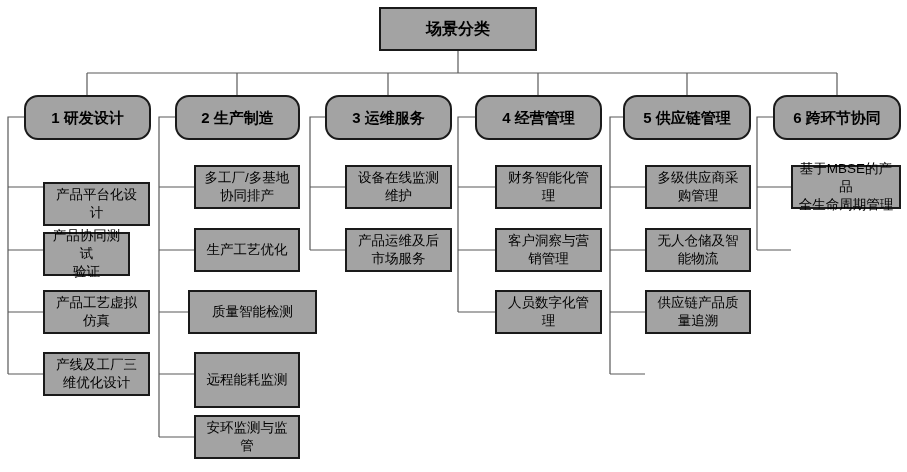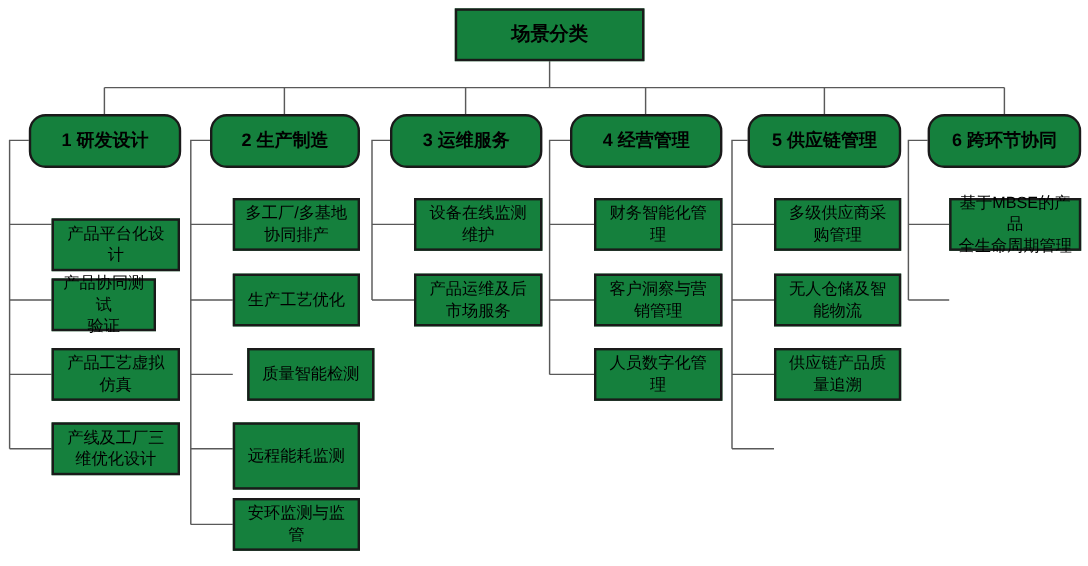--- a/index.html
+++ b/index.html
@@ -27,21 +27,21 @@
     width:907px;height:472px;
   }
   .connectors path{
     stroke:var(--line);
     stroke-width:1.2;
     fill:none;
   }
   .node{
     position:absolute;
     box-sizing:border-box;
-    background:#15803d;
+    background:#a3a3a3;
     border:2px solid var(--border);
     display:flex;
     align-items:center;
     justify-content:center;
     text-align:center;
     white-space:pre-line;
     line-height:1.32;
   }
   .root{
     font-size:16px;
@@ -122,21 +122,21 @@
   <div class="node leaf" style="left:43px;top:232px;width:87px;height:44px">产品协同测试
 验证</div>
   <div class="node leaf" style="left:43px;top:290px;width:107px;height:44px">产品工艺虚拟
 仿真</div>
   <div class="node leaf" style="left:43px;top:352px;width:107px;height:44px">产线及工厂三
 维优化设计</div>
 
   <div class="node leaf" style="left:194px;top:165px;width:106px;height:44px">多工厂/多基地
 协同排产</div>
   <div class="node leaf" style="left:194px;top:228px;width:106px;height:44px">生产工艺优化</div>
-  <div class="node leaf" style="left:206px;top:290px;width:106px;height:44px">质量智能检测</div>
+  <div class="node leaf" style="left:188px;top:290px;width:129px;height:44px">质量智能检测</div>
   <div class="node leaf" style="left:194px;top:352px;width:106px;height:56px">远程能耗监测</div>
   <div class="node leaf" style="left:194px;top:415px;width:106px;height:44px">安环监测与监
 管</div>
 
   <div class="node leaf" style="left:345px;top:165px;width:107px;height:44px">设备在线监测
 维护</div>
   <div class="node leaf" style="left:345px;top:228px;width:107px;height:44px">产品运维及后
 市场服务</div>
 
   <div class="node leaf" style="left:495px;top:165px;width:107px;height:44px">财务智能化管

